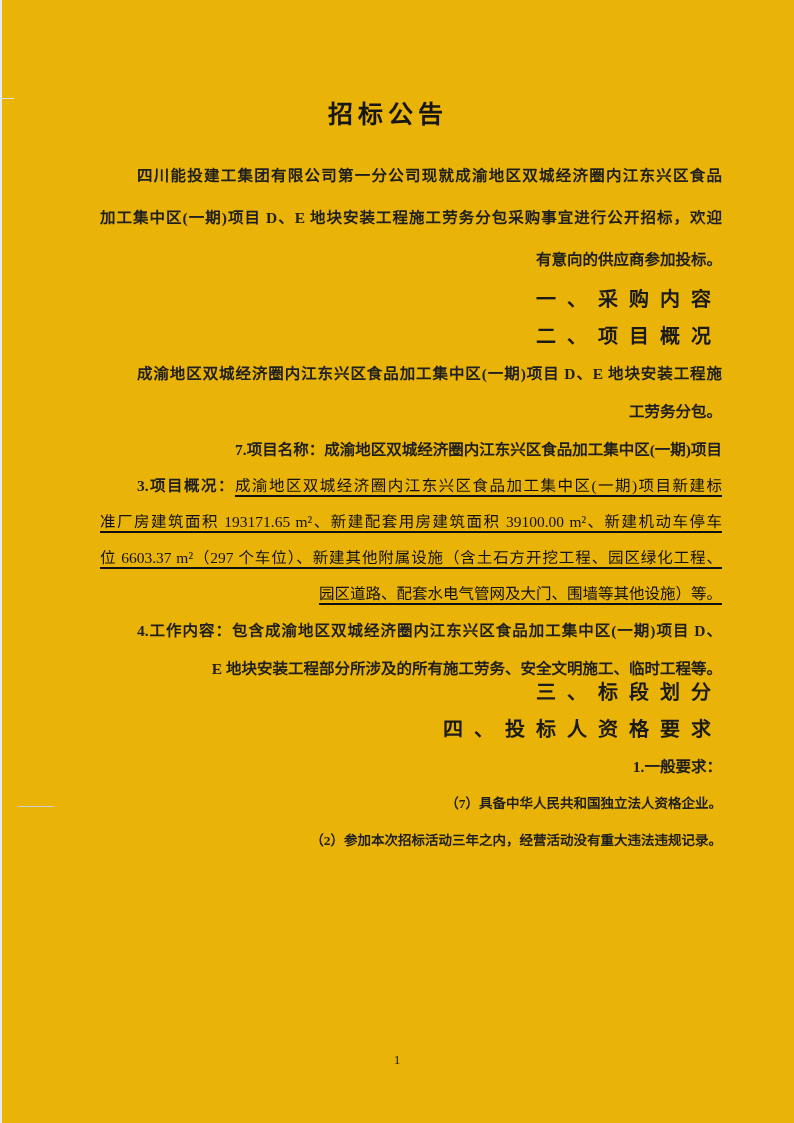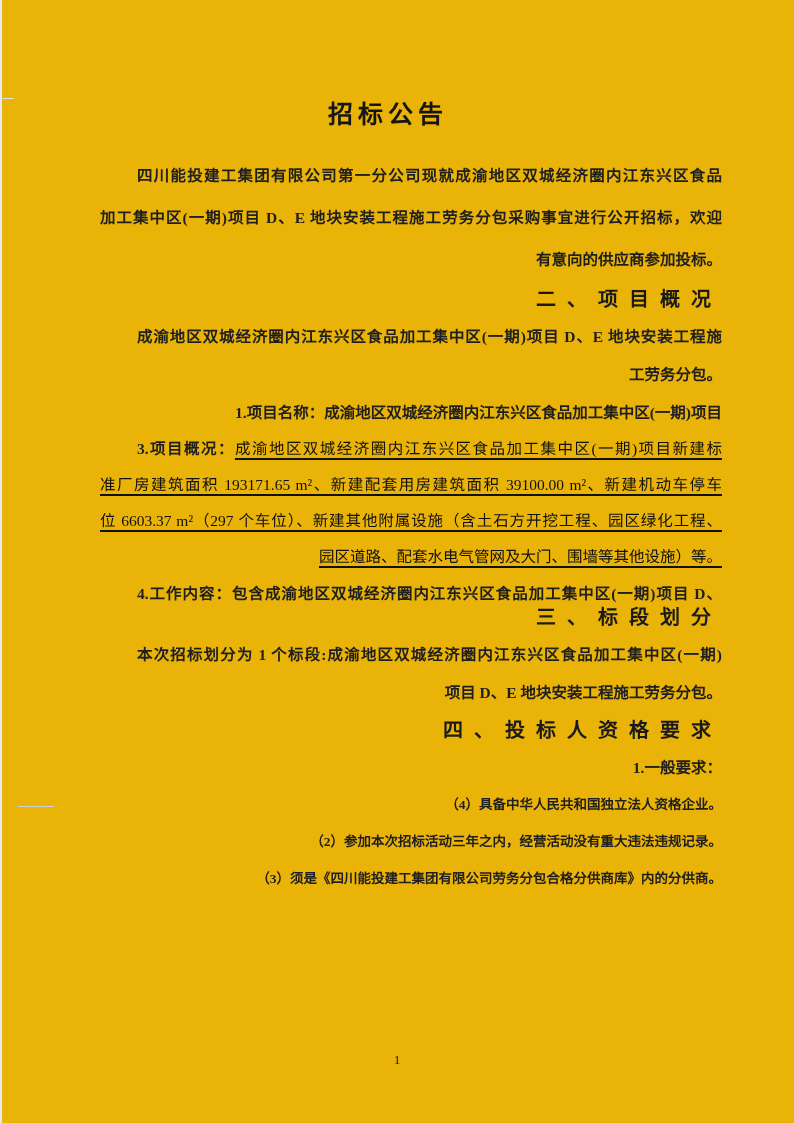--- a/index.html
+++ b/index.html
@@ -67,58 +67,55 @@
   <div class="scratch-1" data-name="scan-artifact-scratch-middle"></div>
 
   <div class="content" data-name="document-content">
     <h1 class="doc-title" data-name="document-title">招标公告</h1>
     <div data-name="document-blocks">
         <div class="blk blk-body" data-name="intro-paragraph">
           <div class="line indent fill" data-name="text-line"><span class="part-p" data-name="text-run">四川能投建工集团有限公司第一分公司现就成渝地区双城经济圈内江东兴区食品</span></div>
           <div class="line fill" data-name="text-line"><span class="part-p" data-name="text-run">加工集中区(一期)项目 D、E 地块安装工程施工劳务分包采购事宜进行公开招标，欢迎</span></div>
           <div class="line" data-name="text-line"><span class="part-p" data-name="text-run">有意向的供应商参加投标。</span></div>
         </div>
+        <div class="blk blk-heading" data-name="section-1-heading">
+          <div class="line indent" data-name="text-line"><span class="part-p" data-name="text-run">一、采购内容</span></div>
+        </div>
         <div class="blk blk-heading" data-name="section-2-heading">
           <div class="line indent" data-name="text-line"><span class="part-p" data-name="text-run">二、项目概况</span></div>
         </div>
         <div class="blk blk-body" data-name="procurement-content-paragraph">
           <div class="line indent fill" data-name="text-line"><span class="part-p" data-name="text-run">成渝地区双城经济圈内江东兴区食品加工集中区(一期)项目 D、E 地块安装工程施</span></div>
           <div class="line" data-name="text-line"><span class="part-p" data-name="text-run">工劳务分包。</span></div>
         </div>
         <div class="blk blk-body" data-name="project-name-item">
-          <div class="line indent" data-name="text-line"><span class="part-p" data-name="text-run">1.项目名称：成渝地区双城经济圈内江东兴区食品加工集中区(一期)项目</span></div>
+          <div class="line indent" data-name="text-line"><span class="part-p" data-name="text-run">7.项目名称：成渝地区双城经济圈内江东兴区食品加工集中区(一期)项目</span></div>
         </div>
         <div class="blk blk-body" data-name="project-overview-item">
           <div class="line indent fill" data-name="text-line"><span class="part-p" data-name="text-run">3.项目概况：</span><span class="part-bu" data-name="bold-underlined-text-run">成渝地区双城经济圈内江东兴区食品加工集中区(一期)项目新建标</span></div>
           <div class="line fill" data-name="text-line"><span class="part-bu" data-name="bold-underlined-text-run">准厂房建筑面积 193171.65 m²、新建配套用房建筑面积 39100.00 m²、新建机动车停车</span></div>
           <div class="line fill" data-name="text-line"><span class="part-bu" data-name="bold-underlined-text-run">位 6603.37 m²（297 个车位）、新建其他附属设施（含土石方开挖工程、园区绿化工程、</span></div>
           <div class="line" data-name="text-line"><span class="part-bu" data-name="bold-underlined-text-run">园区道路、配套水电气管网及大门、围墙等其他设施）等。</span></div>
         </div>
         <div class="blk blk-body" data-name="work-content-item">
           <div class="line indent fill" data-name="text-line"><span class="part-p" data-name="text-run">4.工作内容：包含成渝地区双城经济圈内江东兴区食品加工集中区(一期)项目 D、</span></div>
+          <div class="line" data-name="text-line"><span class="part-p" data-name="text-run">E 地块安装工程部分所涉及的所有施工劳务、安全文明施工、临时工程等。</span></div>
         </div>
         <div class="blk blk-heading" data-name="section-3-heading">
           <div class="line indent" data-name="text-line"><span class="part-p" data-name="text-run">三、标段划分</span></div>
-        </div>
-        <div class="blk blk-body" data-name="bid-sections-paragraph">
-          <div class="line indent fill" data-name="text-line"><span class="part-p" data-name="text-run">本次招标划分为 1 个标段:成渝地区双城经济圈内江东兴区食品加工集中区(一期)</span></div>
-          <div class="line" data-name="text-line"><span class="part-p" data-name="text-run">项目 D、E 地块安装工程施工劳务分包。</span></div>
         </div>
         <div class="blk blk-heading" data-name="section-4-heading">
           <div class="line indent" data-name="text-line"><span class="part-p" data-name="text-run">四、投标人资格要求</span></div>
         </div>
         <div class="blk blk-body" data-name="general-requirements-item">
           <div class="line indent" data-name="text-line"><span class="part-p" data-name="text-run">1.一般要求：</span></div>
         </div>
         <div class="blk blk-sub" data-name="requirement-1">
-          <div class="line indent" data-name="text-line"><span class="part-p" data-name="text-run">（4）具备中华人民共和国独立法人资格企业。</span></div>
+          <div class="line indent" data-name="text-line"><span class="part-p" data-name="text-run">（7）具备中华人民共和国独立法人资格企业。</span></div>
         </div>
         <div class="blk blk-sub" data-name="requirement-2">
           <div class="line indent" data-name="text-line"><span class="part-p" data-name="text-run">（2）参加本次招标活动三年之内，经营活动没有重大违法违规记录。</span></div>
-        </div>
-        <div class="blk blk-sub" data-name="requirement-3">
-          <div class="line indent" data-name="text-line"><span class="part-p" data-name="text-run">（3）须是《四川能投建工集团有限公司劳务分包合格分供商库》内的分供商。</span></div>
         </div>
       </div>
   </div>
 
   <div class="footer" data-name="page-number">1</div>
 </div>
 
 </body></html>

